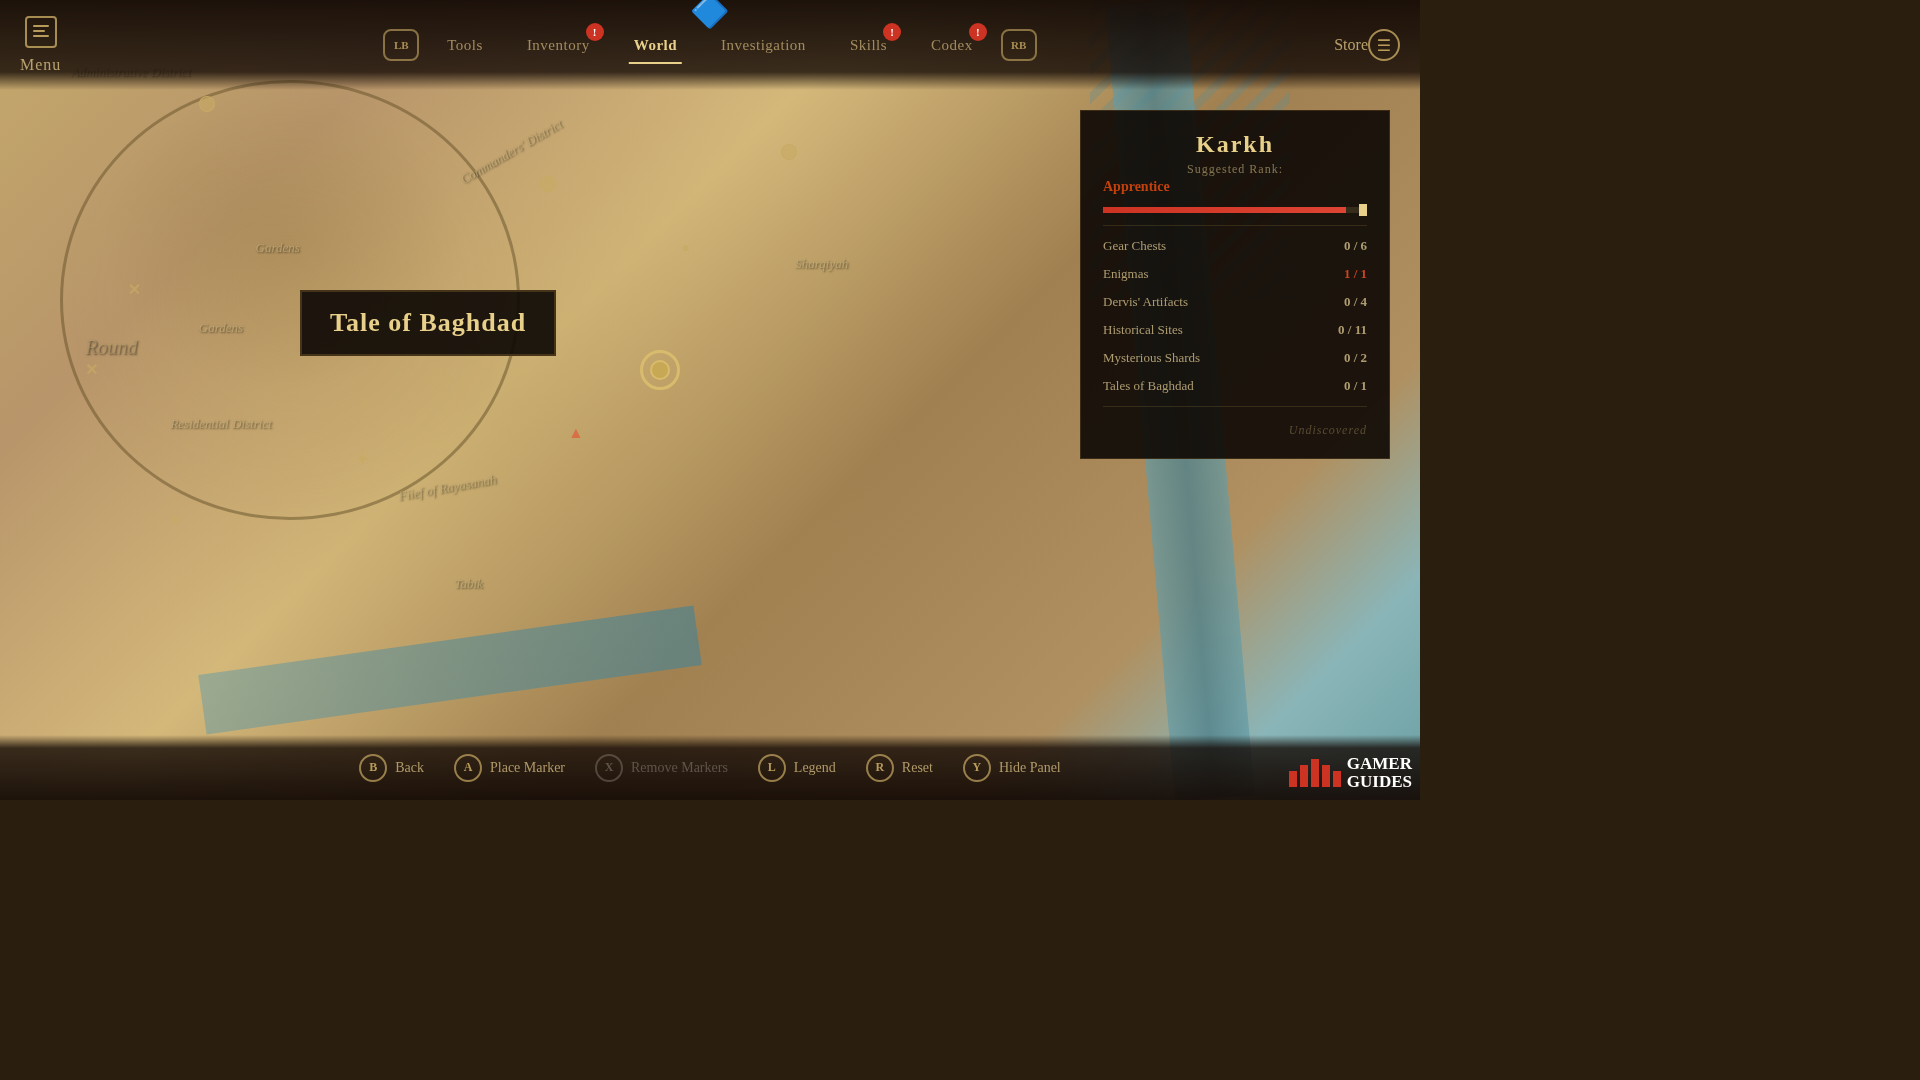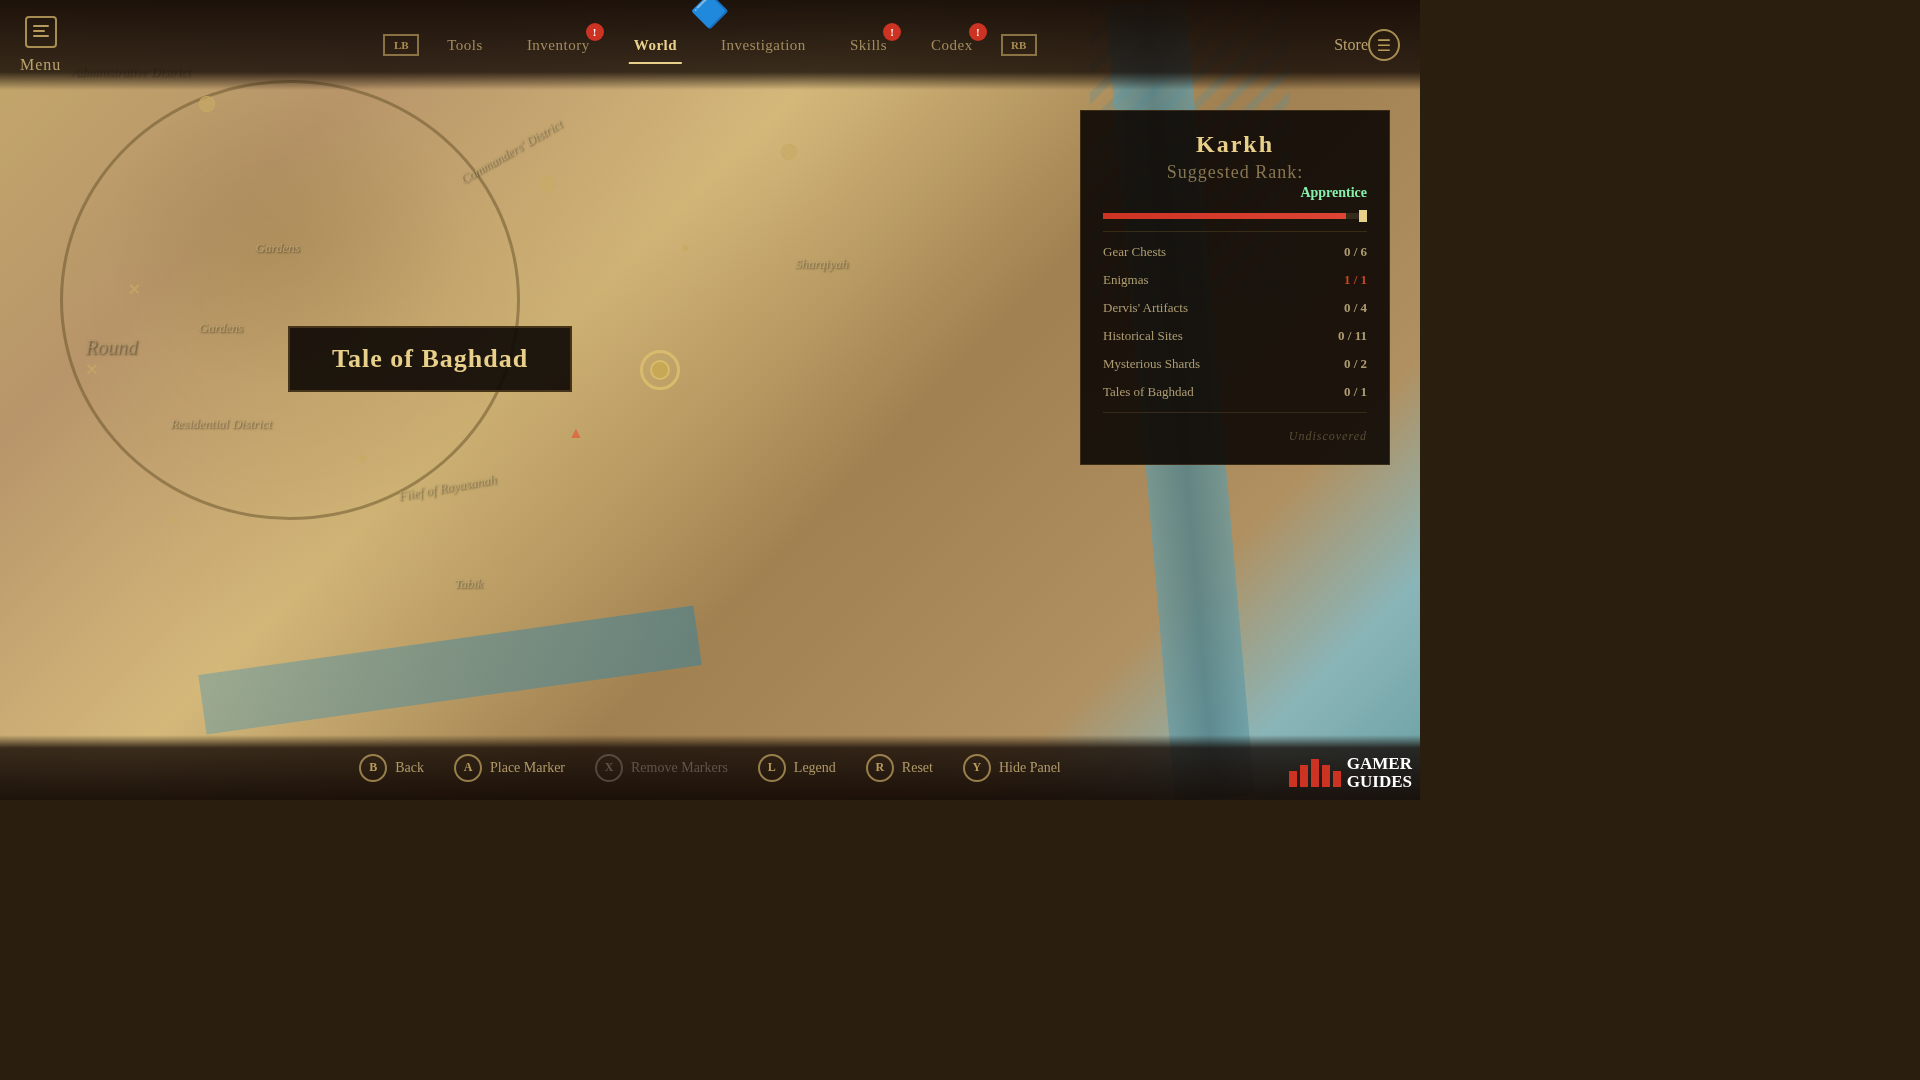--- a/index.html
+++ b/index.html
@@ -162,23 +162,23 @@
       position: absolute;
       bottom: -2px;
       left: 50%;
       transform: translateX(-50%);
       width: 60%;
       height: 2px;
       background: #e8d08a;
     }
 
     .nav-bumper {
-      width: 36px; height: 22px;
+      width: 36px; height: 32px;
       border: 2px solid rgba(200,170,100,0.6);
-      border-radius: 0;
+      border-radius: 8px;
       display: flex; align-items: center; justify-content: center;
       color: rgba(200,170,100,0.8);
       font-size: 11px;
       font-weight: bold;
       margin: 0 6px;
     }
 
     .nav-alert {
       position: absolute;
       top: -2px;
@@ -199,26 +199,25 @@
       transform: translateX(-50%);
       color: rgba(220,190,110,0.9);
       font-size: 32px;
       line-height: 1;
     }
 
     
     #tooltip-box {
       position: absolute;
       top: 290px;
-      left: 288px;
+      left: 300px;
       background: rgba(15,10,5,0.92);
       border: 2px solid rgba(80,60,30,0.8);
-      padding: 16px 42px;
+      padding: 16px 28px;
       z-index: 20;
-      margin-top: 36px;
     }
 
     .tooltip-title {
       color: #e8d08a;
       font-size: 26px;
       font-family: 'Georgia', serif;
       font-weight: bold;
       letter-spacing: 1px;
     }
 
@@ -240,28 +239,28 @@
       font-size: 24px;
       font-family: 'Georgia', serif;
       font-weight: bold;
       letter-spacing: 2px;
       margin-bottom: 4px;
     }
 
     .panel-subtitle {
       text-align: center;
       color: rgba(180,160,110,0.7);
-      font-size: 18px;
+      font-size: 12px;
       letter-spacing: 1px;
       margin-bottom: 2px;
     }
 
     .panel-rank {
-      text-align: right;
-      color: #86efac;
+      text-align: left;
+      color: #c2410c;
       font-size: 14px;
       font-family: 'Georgia', serif;
       font-weight: bold;
       margin-bottom: 12px;
     }
 
     .progress-bar-container {
       width: 100%;
       height: 6px;
       background: rgba(60,50,30,0.8);

